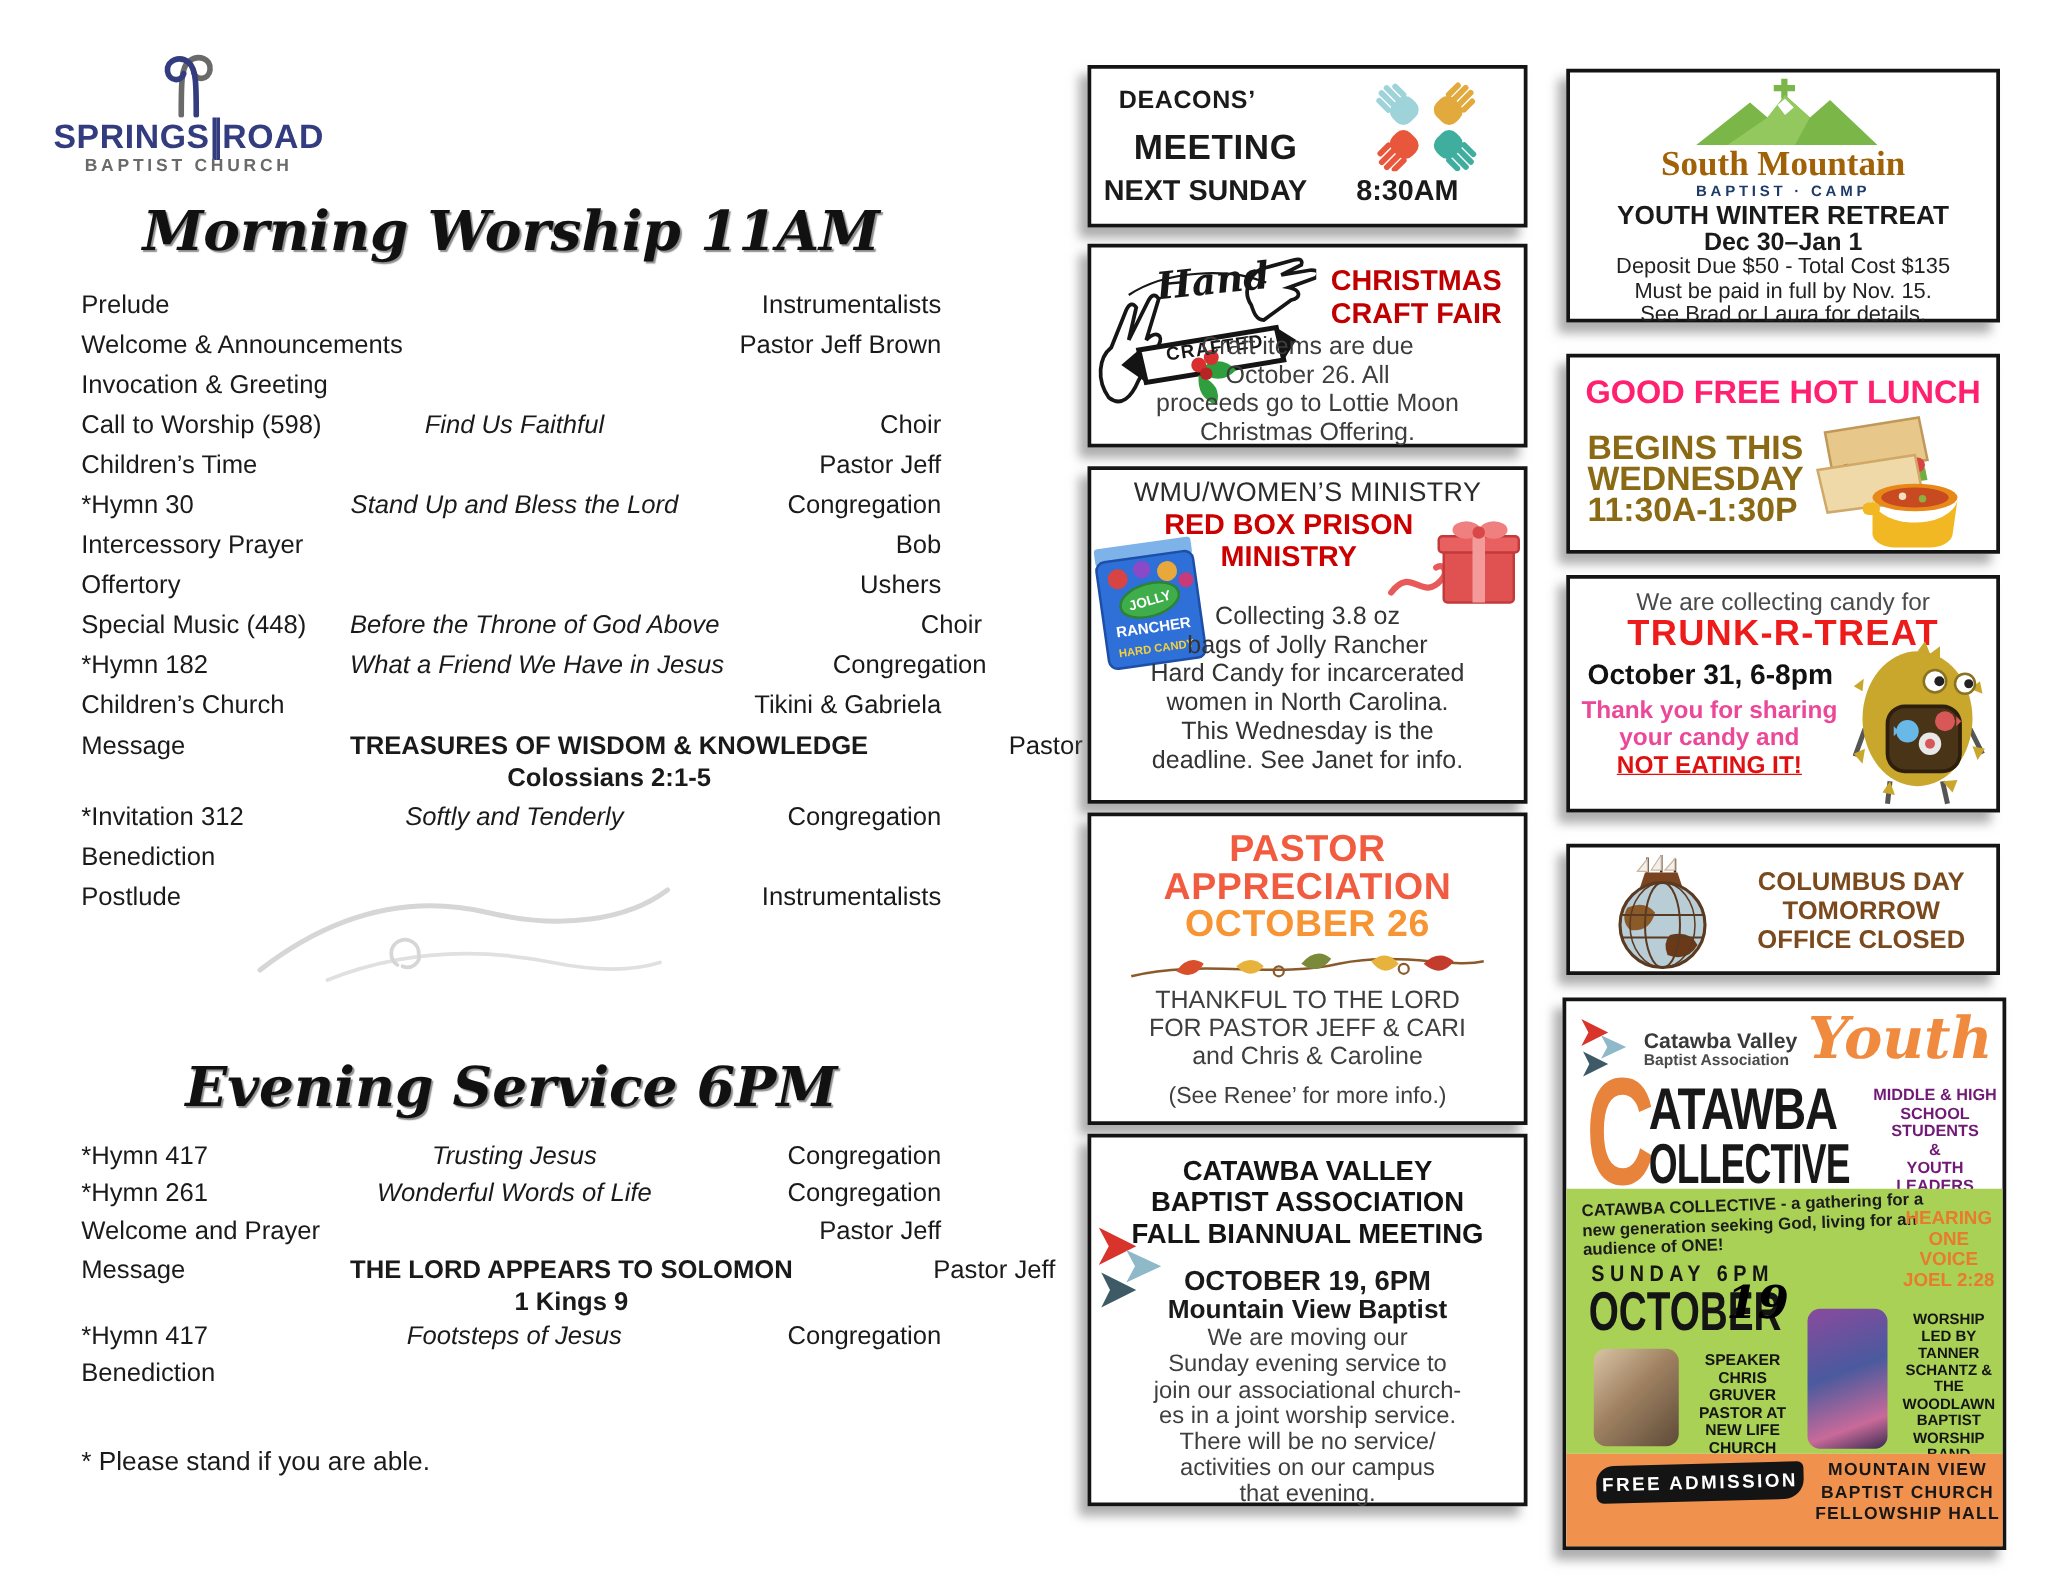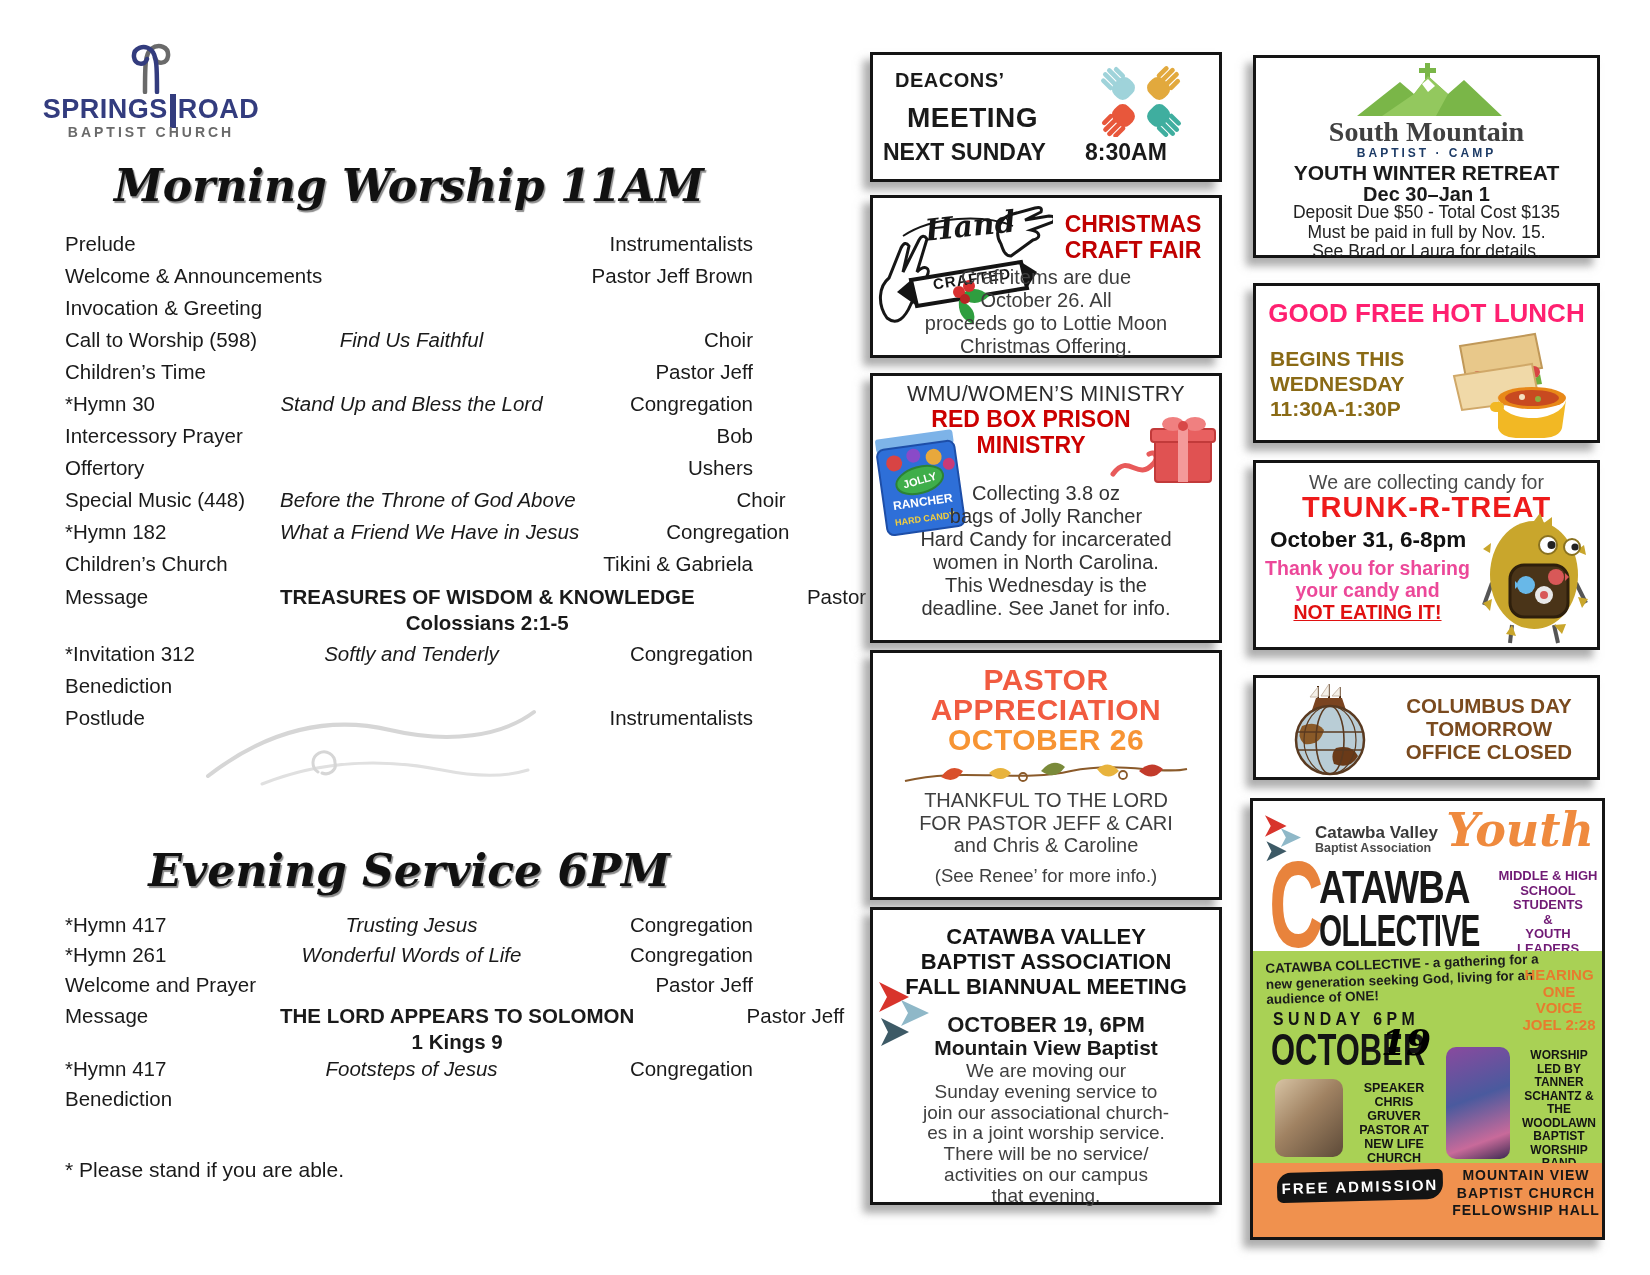--- a/index.html
+++ b/index.html
@@ -71,29 +71,29 @@
   
   .cvba{left:870px;top:907px;width:352px;height:298px;}
   .cv-head{left:0;right:0;top:14px;text-align:center;font-size:22px;font-weight:800;line-height:25px;color:#141414;}
   .cv-arrows{left:6px;top:72px;}
   .cv-when{left:0;right:0;top:102px;text-align:center;font-size:22px;font-weight:800;}
   .cv-where{left:0;right:0;top:126px;text-align:center;font-size:21px;font-weight:800;}
   .cv-body{left:0;right:0;top:151px;text-align:center;font-size:19px;line-height:20.8px;color:#3f3f3f;}
   
   .smb{left:1253px;top:55px;width:347px;height:203px;}
   .sm-logo{left:96px;top:4px;}
-  .sm-brand{left:0;right:0;top:58px;text-align:center;font-family:"Liberation Serif",serif;font-weight:700;font-size:28px;color:#404040;}
+  .sm-brand{left:0;right:0;top:58px;text-align:center;font-family:"Liberation Serif",serif;font-weight:700;font-size:28px;color:#a16207;}
   .sm-sub{left:0;right:0;top:88px;text-align:center;font-size:12px;font-weight:700;letter-spacing:3px;color:#1d3b66;}
   .sm-title{left:0;right:0;top:103px;text-align:center;font-size:21px;font-weight:800;}
   .sm-dates{left:0;right:0;top:125px;text-align:center;font-size:20px;font-weight:800;}
   .sm-details{left:0;right:0;top:145px;text-align:center;font-size:17.5px;line-height:19.6px;color:#222;}
   
   .lunch{left:1253px;top:283px;width:347px;height:160px;}
   .hl-title{left:0;right:0;top:12px;text-align:center;font-size:26px;font-weight:800;color:#ff2070;}
-  .hl-sched{left:14px;top:60px;font-size:21px;font-weight:800;color:#8a6a15;line-height:25px;}
+  .hl-sched{left:14px;top:60px;font-size:27px;font-weight:800;color:#8a6a15;line-height:25px;}
   .hl-food{left:182px;top:40px;}
   
   .trunk{left:1253px;top:460px;width:347px;height:190px;}
   .tr-intro{left:0;right:0;top:8px;text-align:center;font-size:19.5px;color:#4a4a4a;}
   .tr-title{left:0;right:0;top:28px;text-align:center;font-size:29px;font-weight:800;color:#ee1b1b;letter-spacing:1px;}
   .tr-when{left:14px;top:64px;font-size:22.5px;font-weight:800;color:#111;}
   .tr-thanks{left:4px;top:94px;width:215px;text-align:center;font-size:19.5px;font-weight:700;line-height:22px;color:#ec4899;}
   .tr-warn{left:4px;top:138px;width:215px;text-align:center;font-size:19.5px;font-weight:800;color:#e01010;text-decoration:underline;}
   .tr-monster{left:226px;top:50px;}
   

